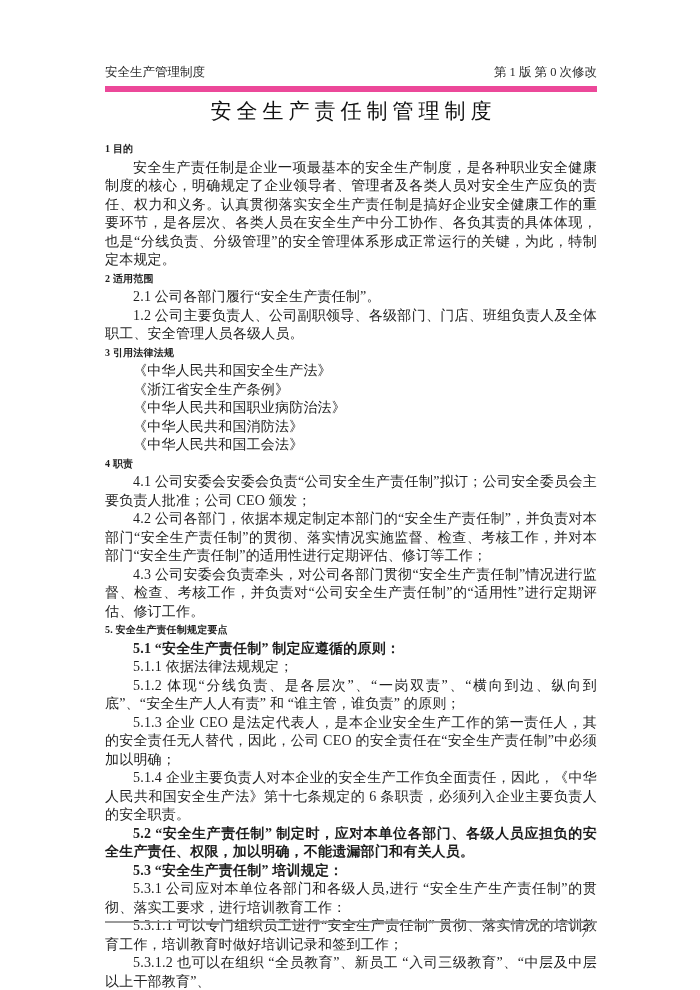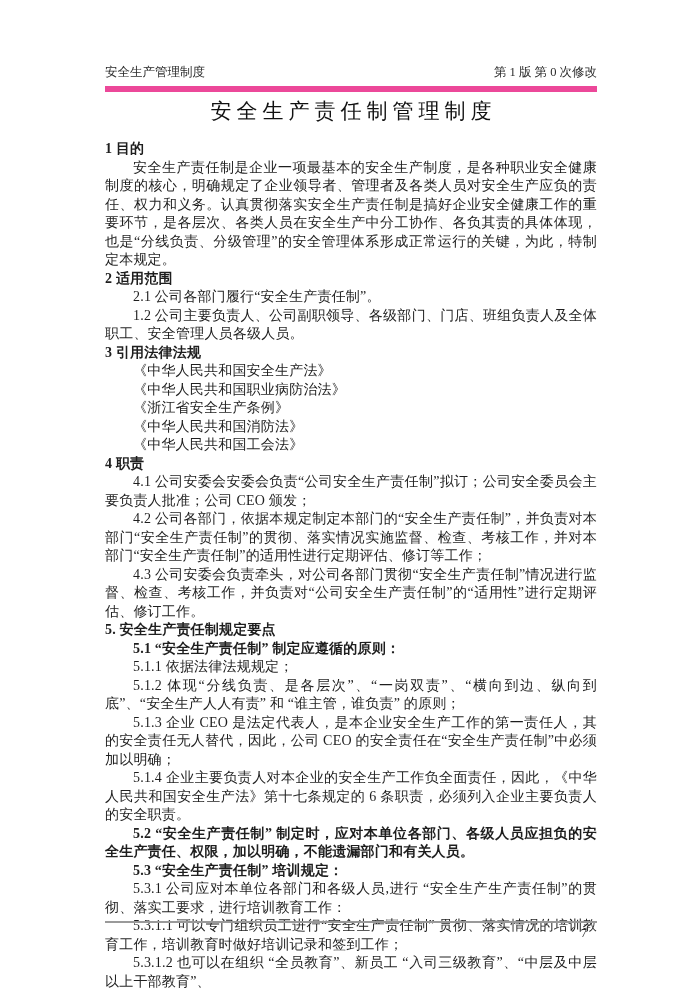--- a/index.html
+++ b/index.html
@@ -41,21 +41,21 @@
     text-align: center;
     font-size: 21px;
     line-height: 30px;
     font-weight: 400;
     letter-spacing: 5px;
     text-indent: 5px;
     color: #111;
   }
   .sec-h {
     margin: 0;
-    font-size: 14px;
+    font-size: 10px;
     line-height: 18.5px;
     font-weight: 700;
   }
   .para {
     margin: 0;
     text-indent: 2em;
   }
   .b { font-weight: 700; }
   .ftr {
     position: absolute;
@@ -93,22 +93,22 @@
 
     <section>
       <h2 class="sec-h">2 适用范围</h2>
       <p class="para">2.1 公司各部门履行“安全生产责任制”。</p>
       <p class="para">1.2 公司主要负责人、公司副职领导、各级部门、门店、班组负责人及全体职工、安全管理人员各级人员。</p>
     </section>
 
     <section>
       <h2 class="sec-h">3 引用法律法规</h2>
       <p class="para">《中华人民共和国安全生产法》</p>
+      <p class="para">《浙江省安全生产条例》</p>
       <p class="para">《中华人民共和国职业病防治法》</p>
-      <p class="para">《浙江省安全生产条例》</p>
       <p class="para">《中华人民共和国消防法》</p>
       <p class="para">《中华人民共和国工会法》</p>
     </section>
 
     <section>
       <h2 class="sec-h">4 职责</h2>
       <p class="para">4.1 公司安委会安委会负责“公司安全生产责任制”拟订；公司安全委员会主要负责人批准；公司 CEO 颁发；</p>
       <p class="para">4.2 公司各部门，依据本规定制定本部门的“安全生产责任制”，并负责对本部门“安全生产责任制”的贯彻、落实情况实施监督、检查、考核工作，并对本部门“安全生产责任制”的适用性进行定期评估、修订等工作；</p>
       <p class="para">4.3 公司安委会负责牵头，对公司各部门贯彻“安全生产责任制”情况进行监督、检查、考核工作，并负责对“公司安全生产责任制”的“适用性”进行定期评估、修订工作。</p>
     </section>

